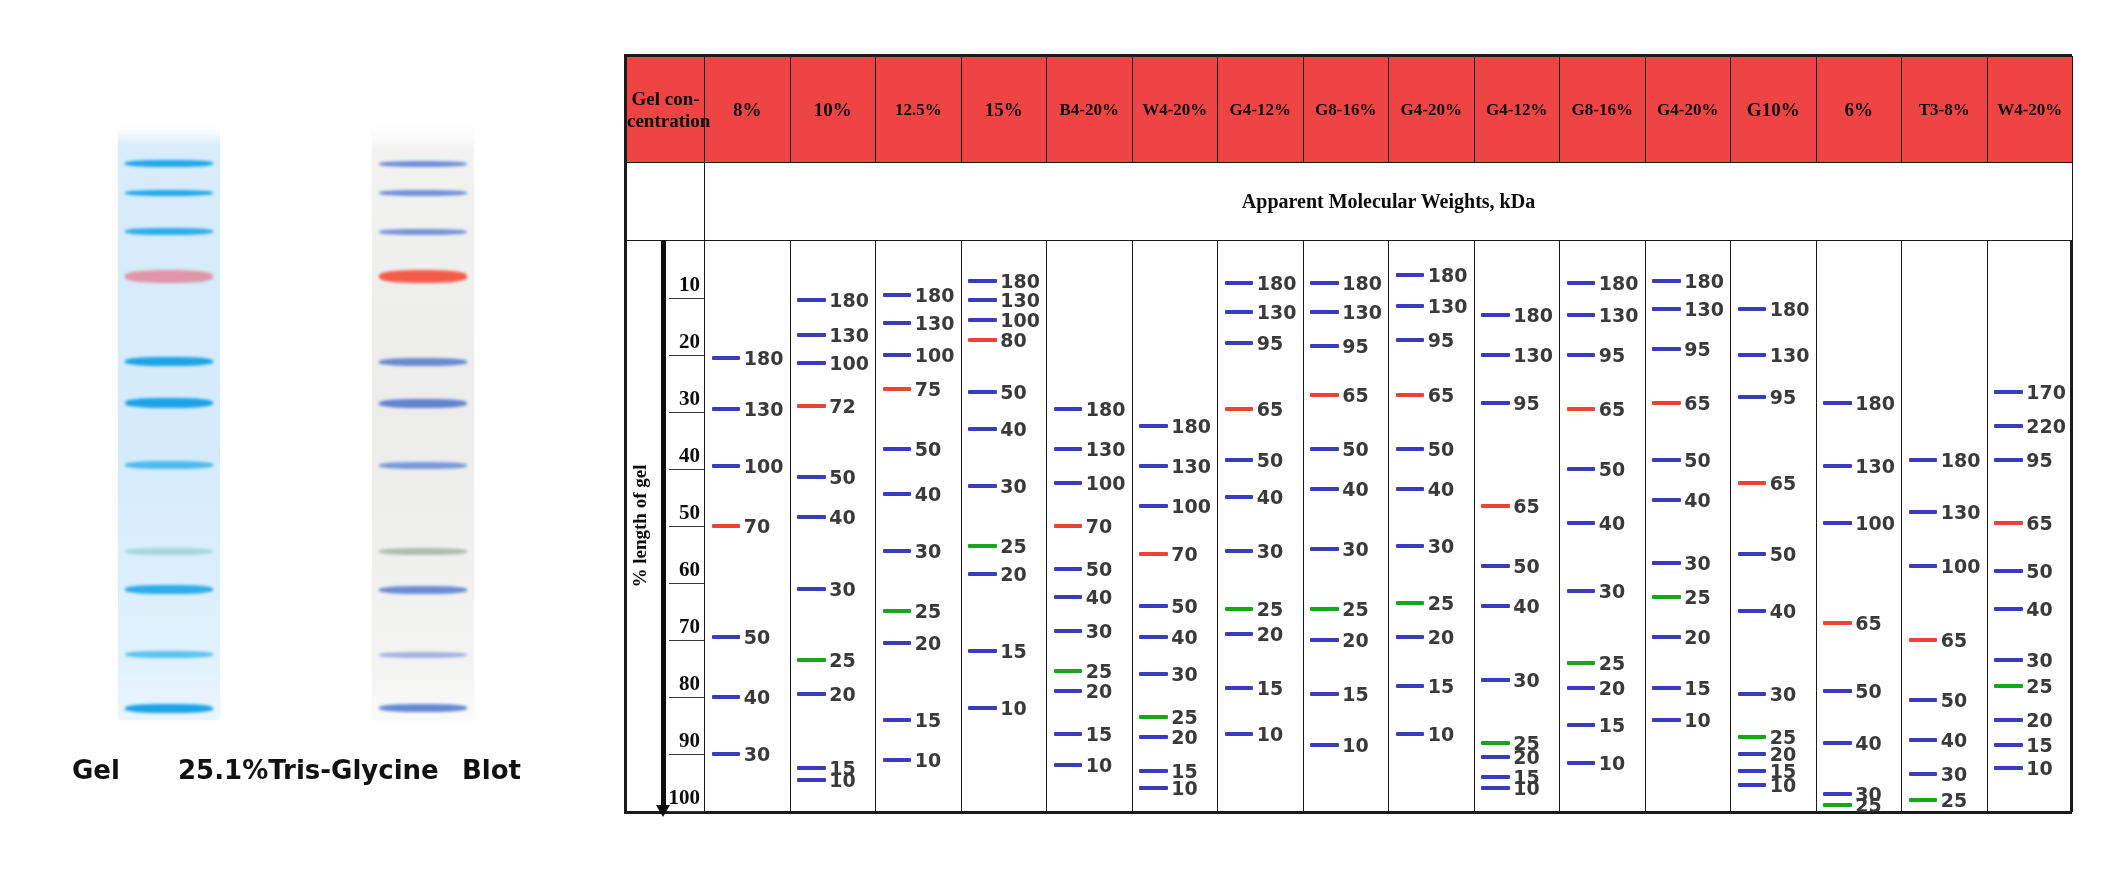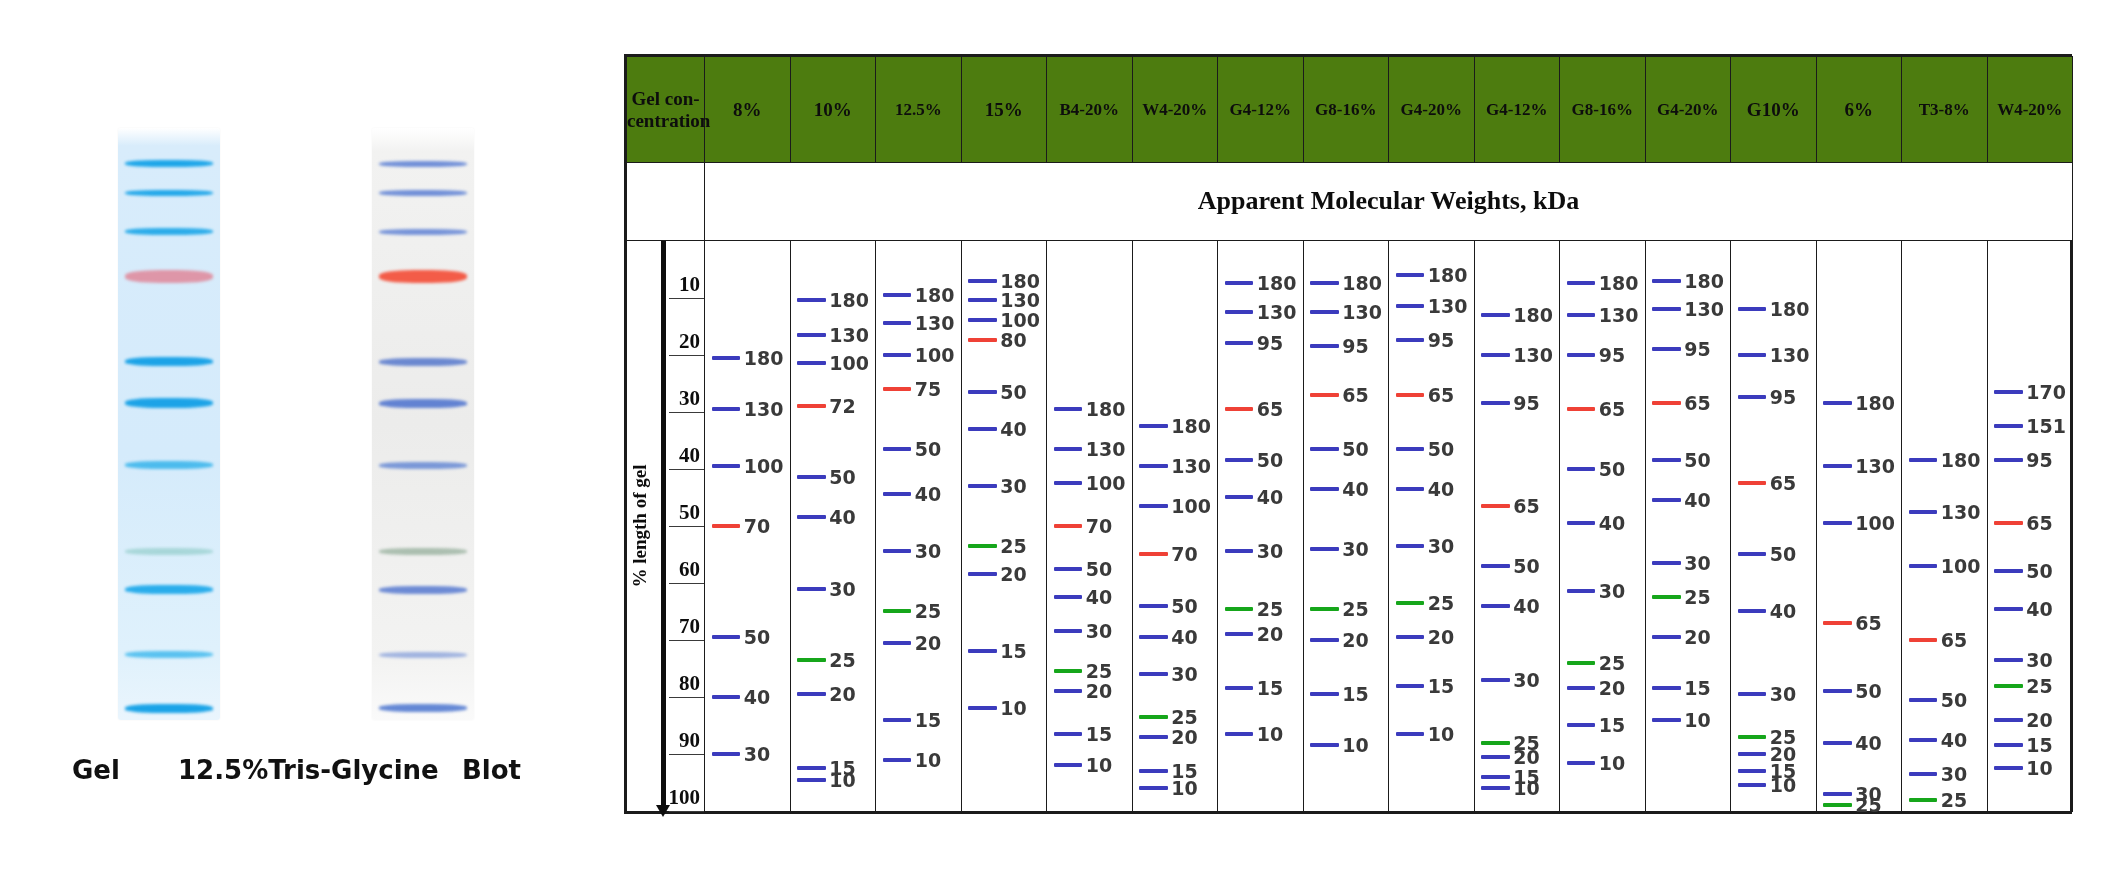--- a/index.html
+++ b/index.html
@@ -80,24 +80,24 @@
     border:1px solid #1b1b1b;
     text-align:center;
     vertical-align:middle;
     font-family:"Liberation Serif", serif;
     font-weight:bold;
     color:#0d0d0d;
     padding:0;
   }
   .row-geltype td{background:#dbe4f2;height:62px;font-size:20px;}
   .row-geltype td.lbl{background:#ffffff;}
-  .row-conc td{height:66px;font-size:19px;background:#4d7c0f;}
+  .row-conc td{height:66px;font-size:19px;background:#ef4444;}
   .row-buffer td{height:62px;font-size:20px;background:#e3e3e3;}
   .row-buffer td.lbl{background:#ffffff;}
-  .row-amw td{height:48px;font-size:26px;background:#fff;}
+  .row-amw td{height:48px;font-size:20px;background:#fff;}
   td.lbl{font-size:19px;line-height:1.12;}
   td.conc-sm{font-size:17px;}
 
   
   .row-plot td{padding:0;vertical-align:top;height:360px;border-top:1px solid #1b1b1b;}
   .plot-cell{position:relative;height:100%;}
 
   
   #axis-cell{position:relative;background:#fff;}
   .axis-wrap{position:absolute;inset:0;}
@@ -170,21 +170,21 @@
       <div class="band" style="top: calc(57% - 3.5px); height: 7px; background: rgb(90, 128, 210); opacity: 0.78;"></div>
       <div class="band" style="top: calc(71.5% - 3.5px); height: 7px; background: rgb(126, 158, 134); opacity: 0.6;"></div>
       <div class="band" style="top: calc(78% - 4px); height: 8px; background: rgb(86, 121, 208); opacity: 0.85;"></div>
       <div class="band" style="top: calc(89% - 3px); height: 6px; background: rgb(107, 138, 212); opacity: 0.6;"></div>
       <div class="band" style="top: calc(98% - 4px); height: 8px; background: rgb(74, 116, 207); opacity: 0.85;"></div>
     </div>
 
 
   <div class="gel-caption">
     <span id="cap-gel">Gel</span>
-    <span id="cap-mid">12.5%Tris-Glycine</span>
+    <span id="cap-mid">25.1%Tris-Glycine</span>
     <span id="cap-blot">Blot</span>
   </div>
 </div>
 
 <div id="table-panel">
   <table class="chart">
     <colgroup id="chart-colgroup">
         <col style="width: 78px;">
         <col style="width: 85.5px;">
         <col style="width: 85.5px;">
@@ -624,21 +624,21 @@
               <div class="lane-band-lbl" style="top: 93.5%; left: 46%;">30</div>
               <div class="lane-band" style="top: calc(98% - 2px); left: 8%; width: 34%; background: rgb(22, 166, 27);"></div>
               <div class="lane-band-lbl" style="top: 98%; left: 46%;">25</div>
             </div>
           </td>
           <td>
             <div class="plot-cell">
               <div class="lane-band" style="top: calc(26.5% - 2px); left: 8%; width: 34%; background: rgb(59, 59, 189);"></div>
               <div class="lane-band-lbl" style="top: 26.5%; left: 46%;">170</div>
               <div class="lane-band" style="top: calc(32.5% - 2px); left: 8%; width: 34%; background: rgb(59, 59, 189);"></div>
-              <div class="lane-band-lbl" style="top: 32.5%; left: 46%;">151</div>
+              <div class="lane-band-lbl" style="top: 32.5%; left: 46%;">220</div>
               <div class="lane-band" style="top: calc(38.5% - 2px); left: 8%; width: 34%; background: rgb(59, 59, 189);"></div>
               <div class="lane-band-lbl" style="top: 38.5%; left: 46%;">95</div>
               <div class="lane-band" style="top: calc(49.5% - 2px); left: 8%; width: 34%; background: rgb(239, 65, 54);"></div>
               <div class="lane-band-lbl" style="top: 49.5%; left: 46%;">65</div>
               <div class="lane-band" style="top: calc(58% - 2px); left: 8%; width: 34%; background: rgb(59, 59, 189);"></div>
               <div class="lane-band-lbl" style="top: 58%; left: 46%;">50</div>
               <div class="lane-band" style="top: calc(64.5% - 2px); left: 8%; width: 34%; background: rgb(59, 59, 189);"></div>
               <div class="lane-band-lbl" style="top: 64.5%; left: 46%;">40</div>
               <div class="lane-band" style="top: calc(73.5% - 2px); left: 8%; width: 34%; background: rgb(59, 59, 189);"></div>
               <div class="lane-band-lbl" style="top: 73.5%; left: 46%;">30</div>

